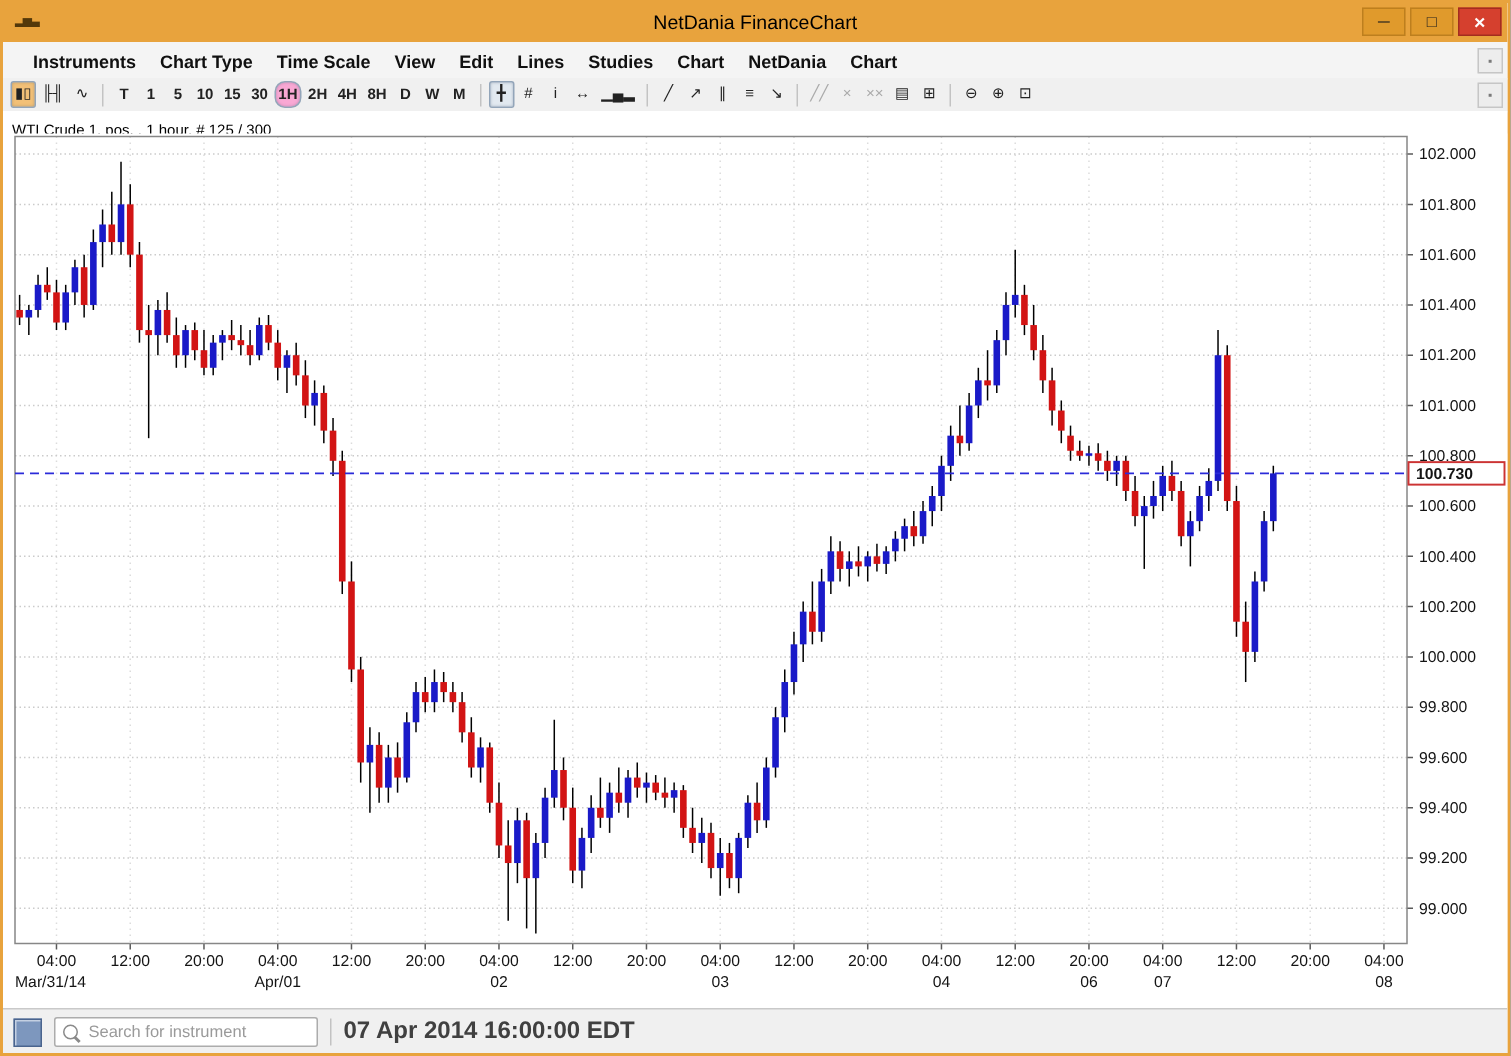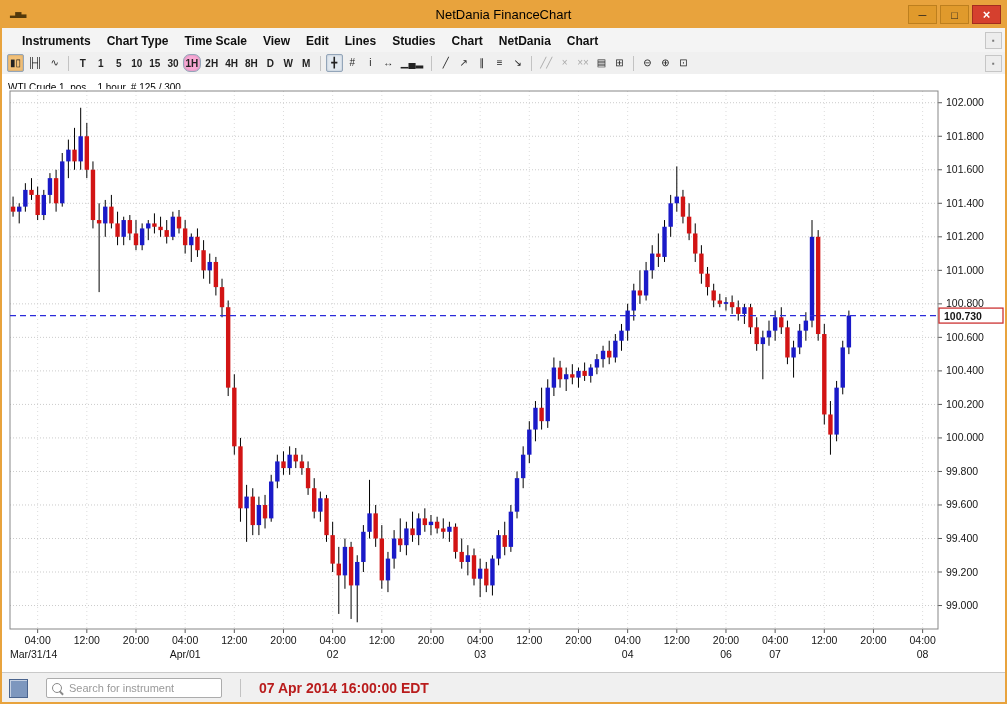--- a/index.html
+++ b/index.html
@@ -44,33 +44,33 @@
   #chart-svg{position:absolute;inset:0;}
   #chart-svg .gh{stroke:#CBCBCB;stroke-width:1;stroke-dasharray:1 2;}
   #chart-svg .gv{stroke:#DCDCDC;stroke-width:1;stroke-dasharray:1 3;}
   #chart-svg .tick{stroke:#5A5A5A;stroke-width:1;}
   #chart-svg .frame{fill:none;stroke:#878787;stroke-width:1;}
   #chart-svg .wick{stroke:#000;stroke-width:1;}
   #chart-svg .lab{font-family:"Liberation Sans",sans-serif;font-size:10.5px;fill:#141414;}
   #chart-svg .bold{font-weight:bold;}
   
   .statusbar{position:absolute;top:670px;left:0;right:0;height:30px;background:#F0F0F0;
-    border-top:1px solid #C9C9C9;display:flex;align-items:center;padding:0 7px;gap:18px;}
+    border-top:1px solid #C9C9C9;display:flex;align-items:center;padding:0 7px;gap:8px;}
   .sb-square{width:17px;height:17px;background:#7D97BE;border:1px solid #4A648E;
     box-shadow:inset 1px 1px 0 rgba(255,255,255,.55);cursor:default;}
   .search-box{width:176px;height:20px;background:#fff;border:1px solid #ACACAC;border-radius:2px;
     display:flex;align-items:center;padding:0 5px;gap:5px;box-sizing:border-box;}
   .search-icon{width:8px;height:8px;border:1.5px solid #8A8A8A;border-radius:50%;position:relative;flex:none;}
   .search-icon::after{content:"";position:absolute;width:5px;height:1.5px;background:#8A8A8A;
     transform:rotate(45deg);left:6px;top:8px;}
   .search-box input{border:none;outline:none;background:transparent;width:100%;
     font-family:"Liberation Sans",sans-serif;font-size:11px;color:#333;}
   .search-box input::placeholder{color:#9A9A9A;}
   .sb-div{width:1px;height:18px;background:#C2C2C2;}
-  .sb-time{font-size:14px;font-weight:700;color:#b91c1c;}
+  .sb-time{font-size:16px;font-weight:700;color:#404040;}
 </style>
 </head>
 <body>
 
 <div class="window">
 
   <div class="titlebar">
     <span class="tb-app-icon">▂▅▃</span>
     <div class="tb-title">NetDania FinanceChart</div>
     <div class="win-btns">

